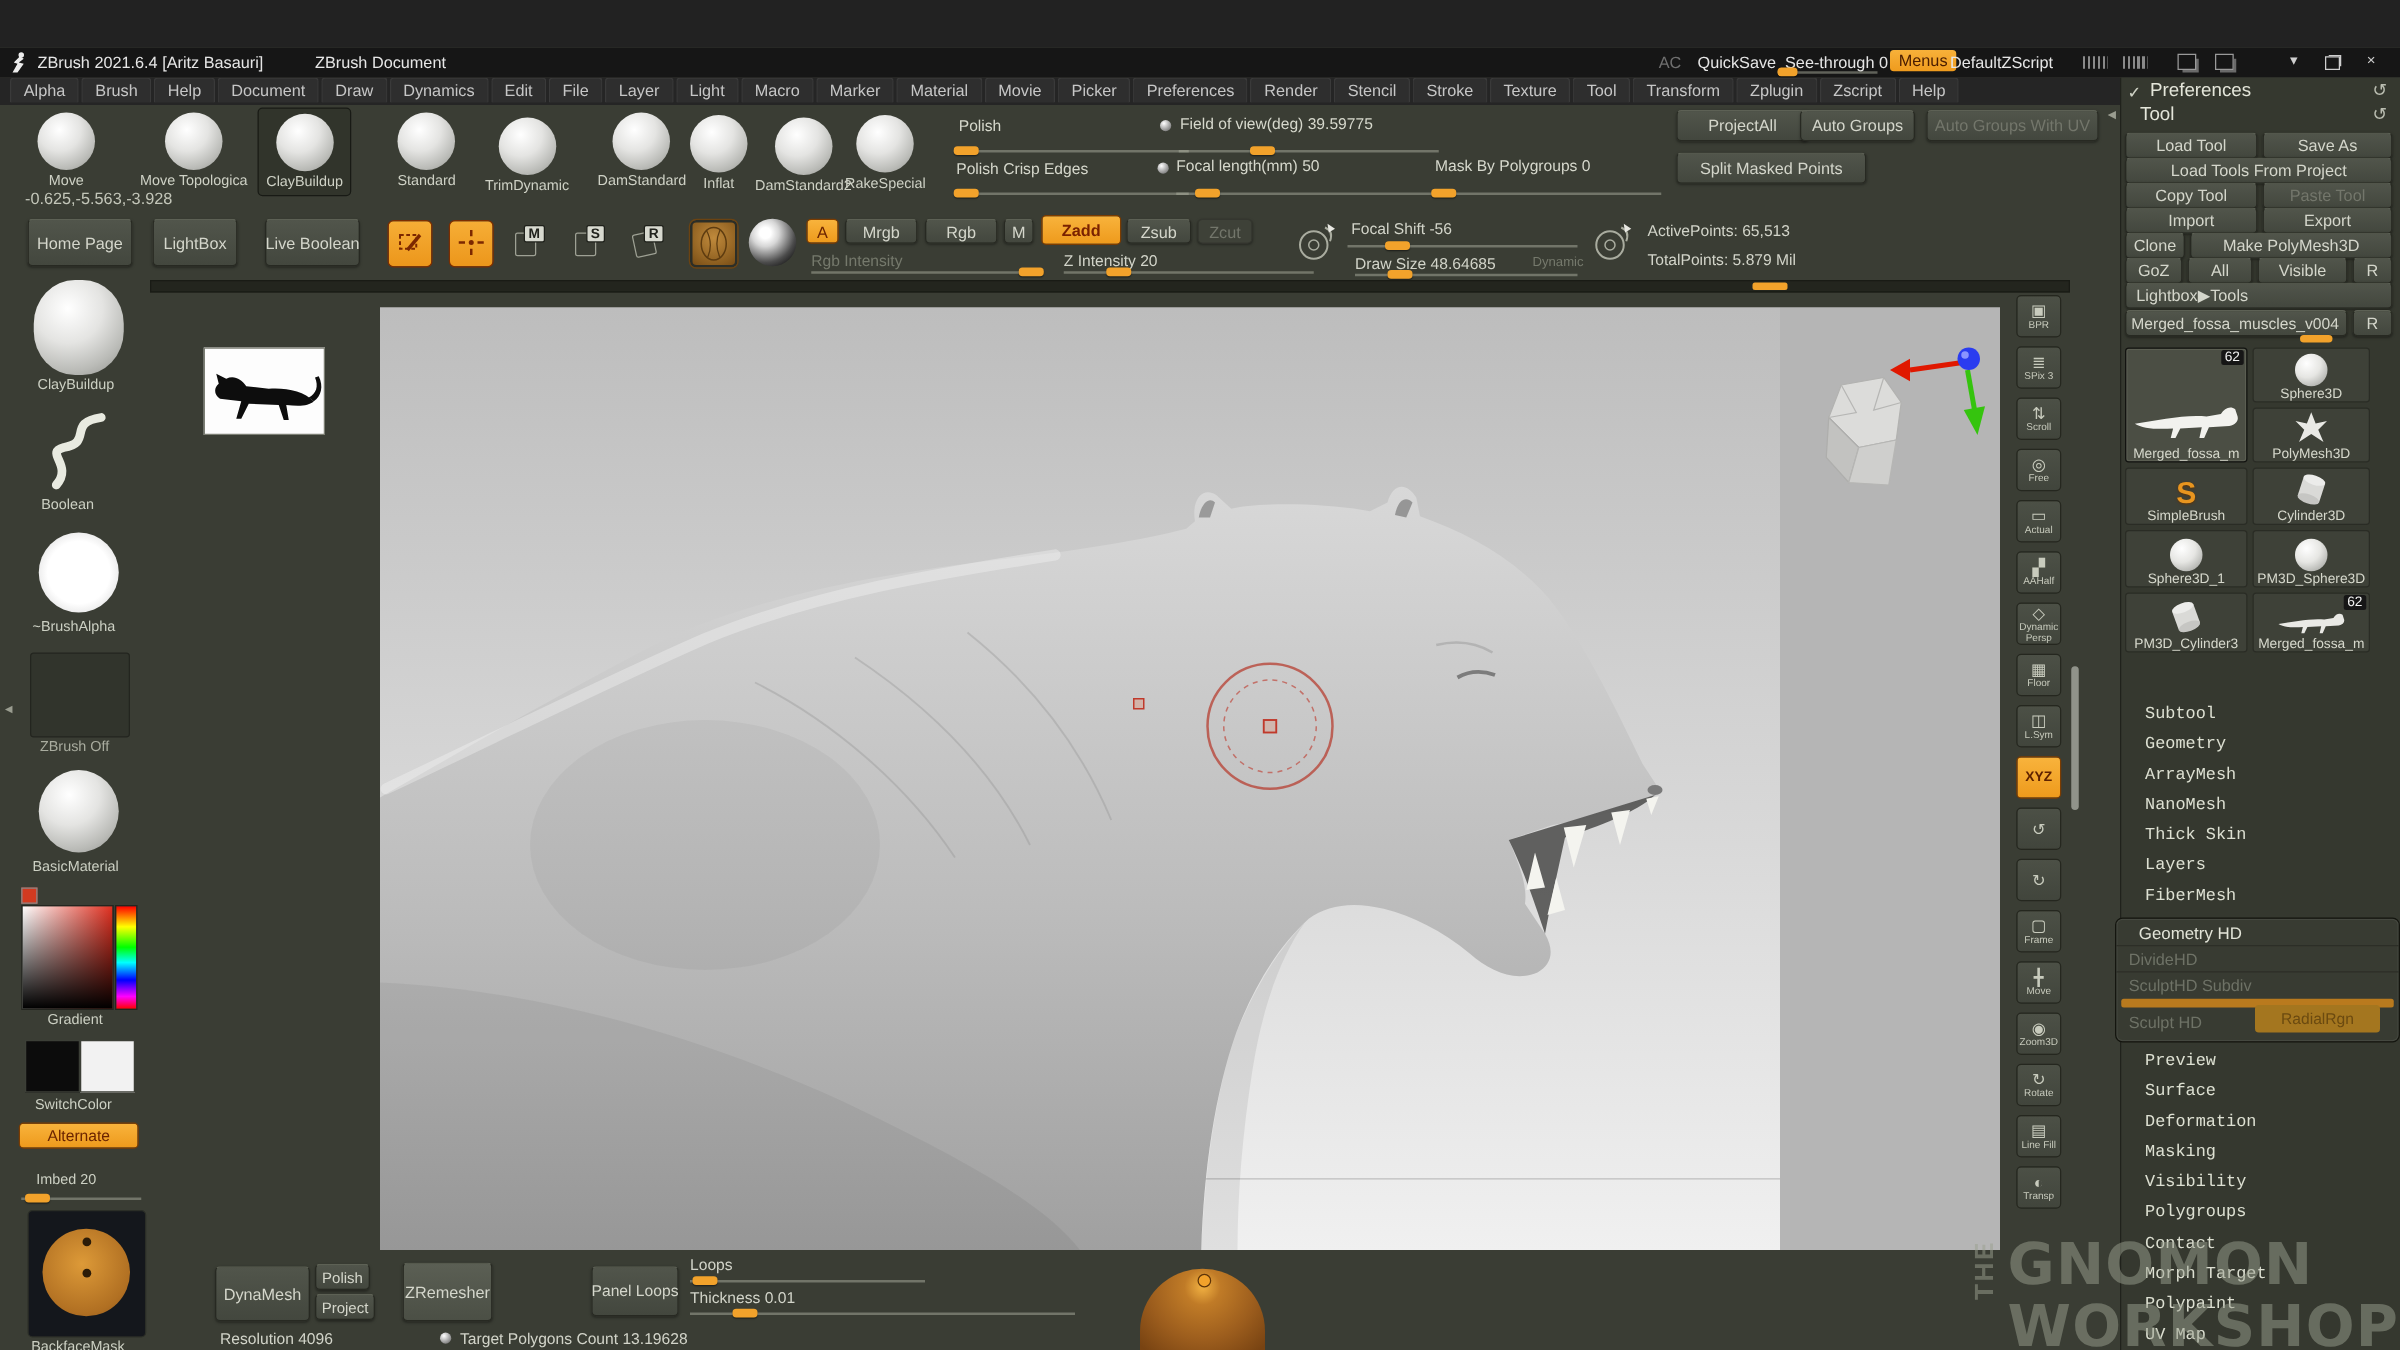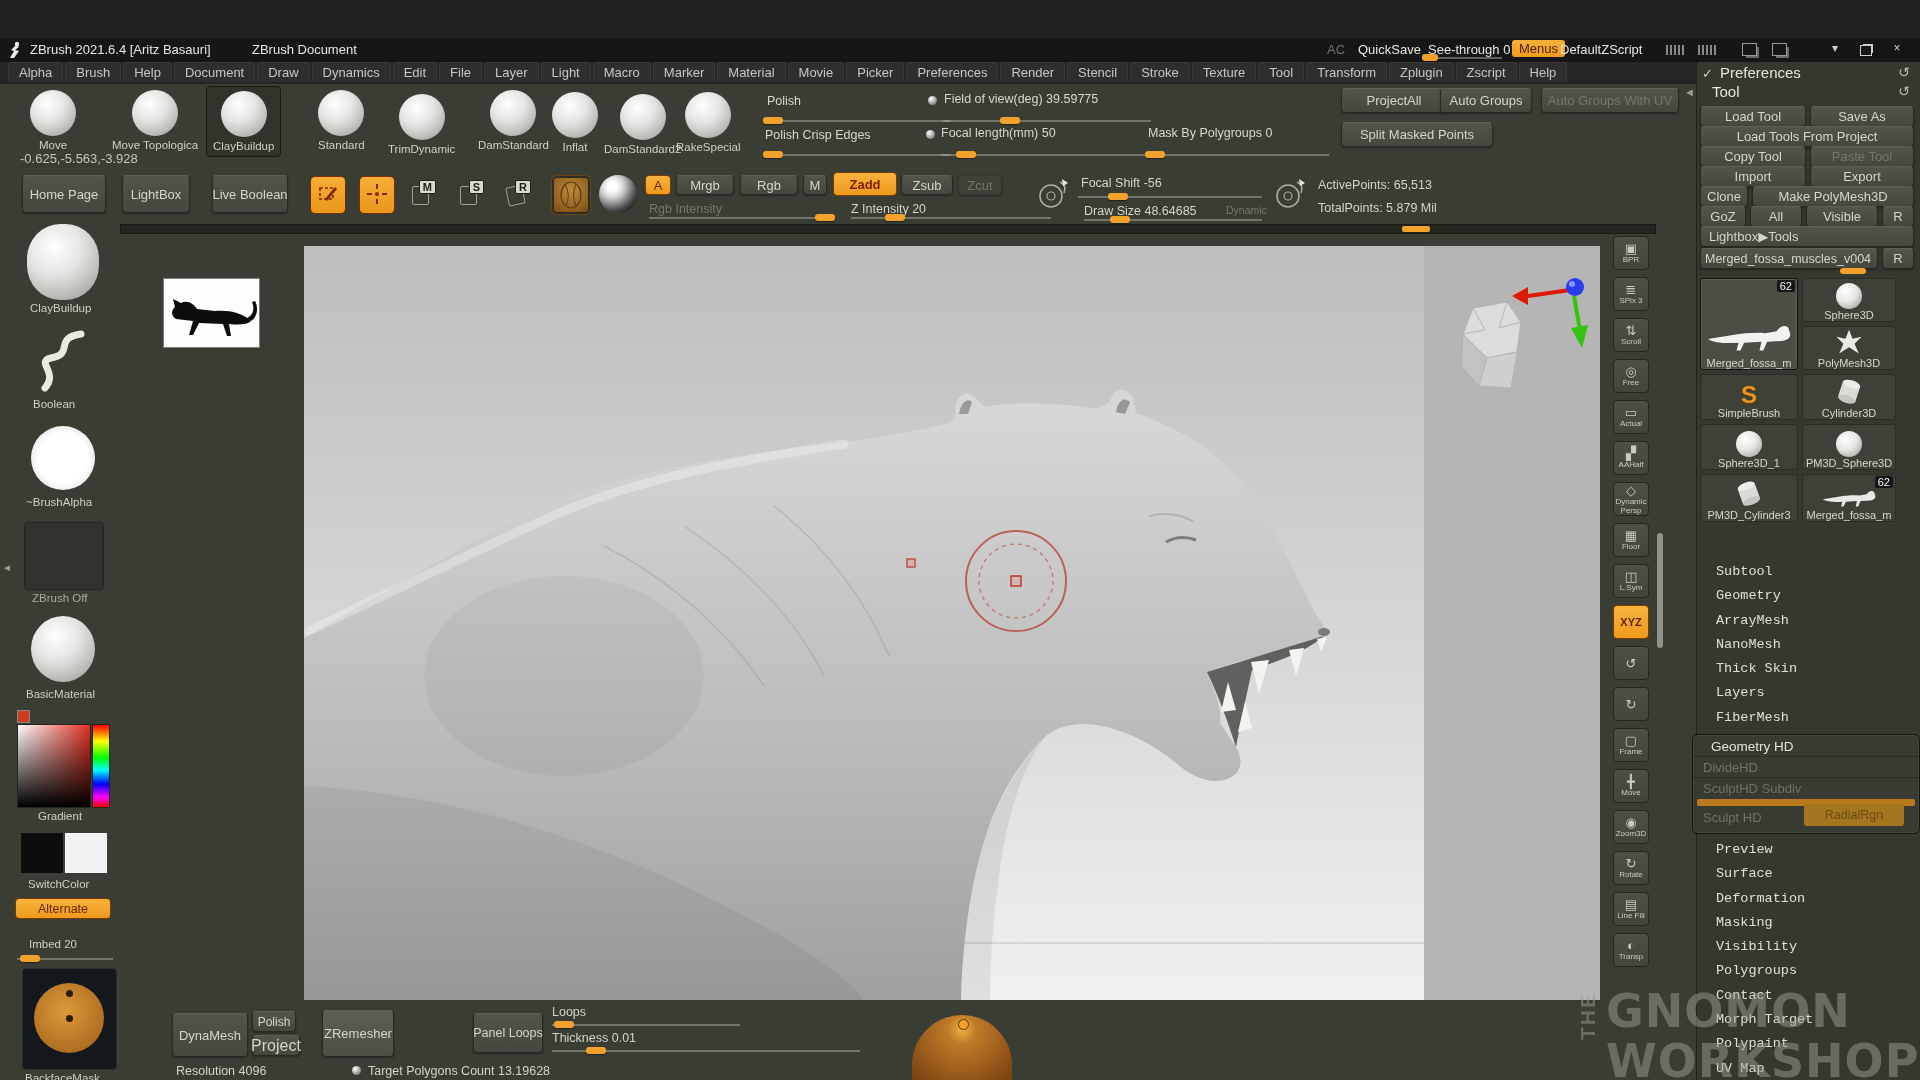--- a/index.html
+++ b/index.html
@@ -600,21 +600,21 @@
       <div class="sec">Visibility</div>
       <div class="sec">Polygroups</div>
       <div class="sec">Contact</div>
       <div class="sec">Morph Target</div>
       <div class="sec">Polypaint</div>
       <div class="sec">UV Map</div>
     </div>
 
   <div class="a btn" style="left:172px;top:975px;width:76px;height:44px">DynaMesh</div>
   <div class="a btn" style="left:252px;top:973px;width:44px;height:21px;font-size:12px">Polish</div>
-  <div class="a btn" style="left:252px;top:997px;width:48px;height:21px;font-size:16px">Project</div>
+  <div class="a btn" style="left:252px;top:997px;width:48px;height:21px;font-size:12px">Project</div>
   <div class="a btn" style="left:322px;top:972px;width:72px;height:47px;background:linear-gradient(#5b5f54,#4b4f45)">ZRemesher</div>
   <span class="rowlabel" style="left:176px;top:1026px">Resolution 4096</span>
   <span class="dot" style="left:352px;top:1028px"></span>
   <span class="rowlabel" style="left:368px;top:1026px">Target Polygons Count 13.19628</span>
   <div class="a btn" style="left:473px;top:975px;width:70px;height:40px;font-size:12.5px">Panel Loops</div>
   <span class="rowlabel" style="left:552px;top:967px">Loops</span>
   <div class="track" style="left:552px;top:986px;width:188px"></div>
   <div class="thumb" style="left:554px;top:983px"></div>
   <span class="rowlabel" style="left:552px;top:992px;top:993px">Thickness 0.01</span>
   <div class="track" style="left:552px;top:1012px;width:308px"></div>

